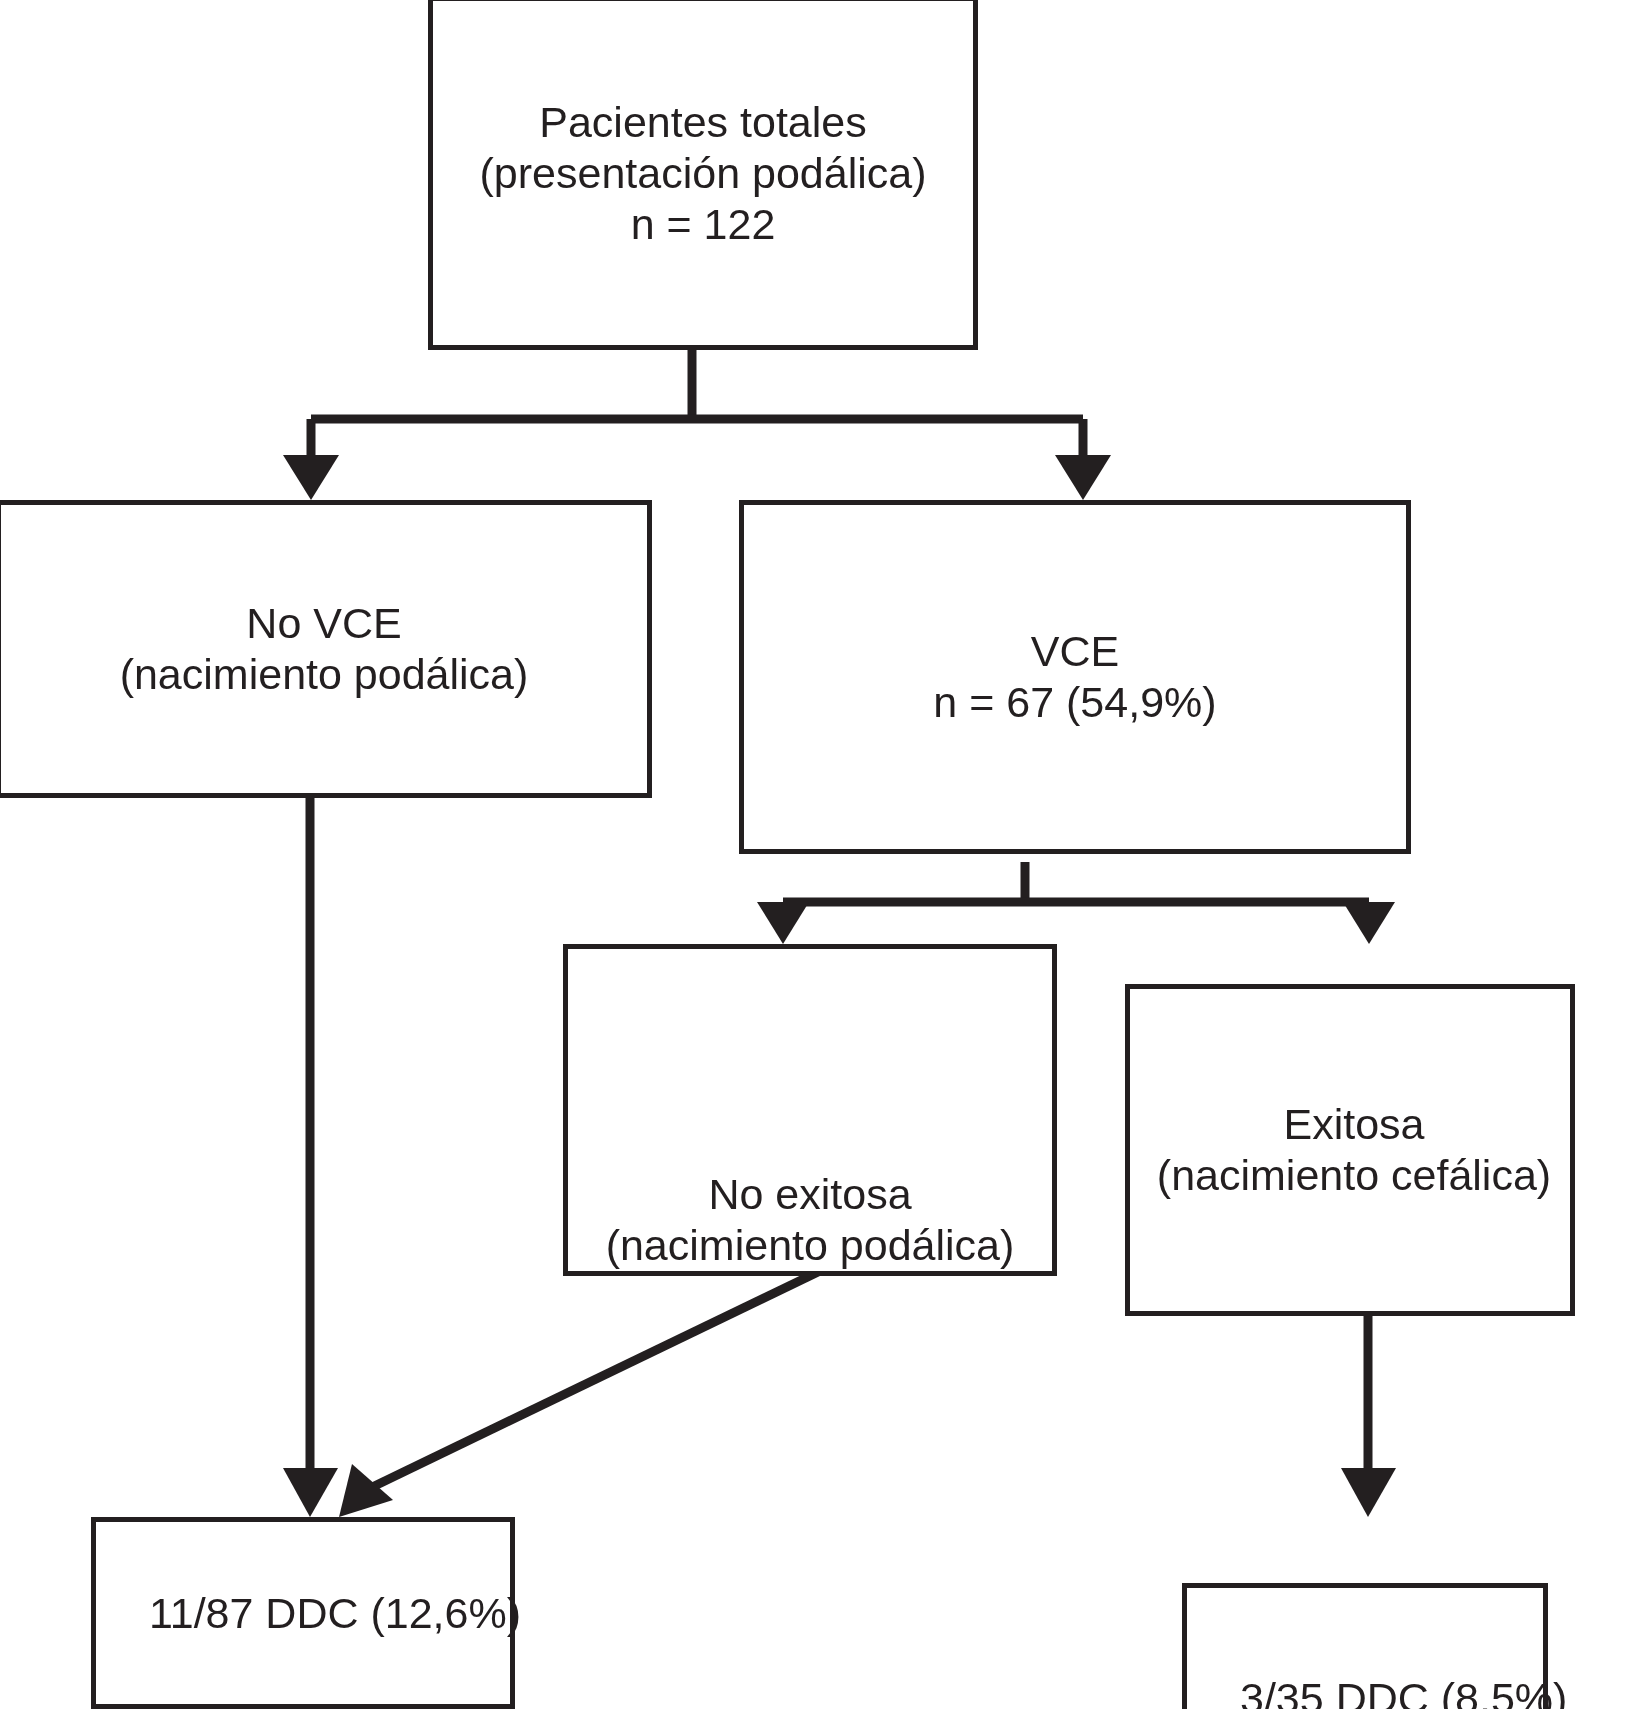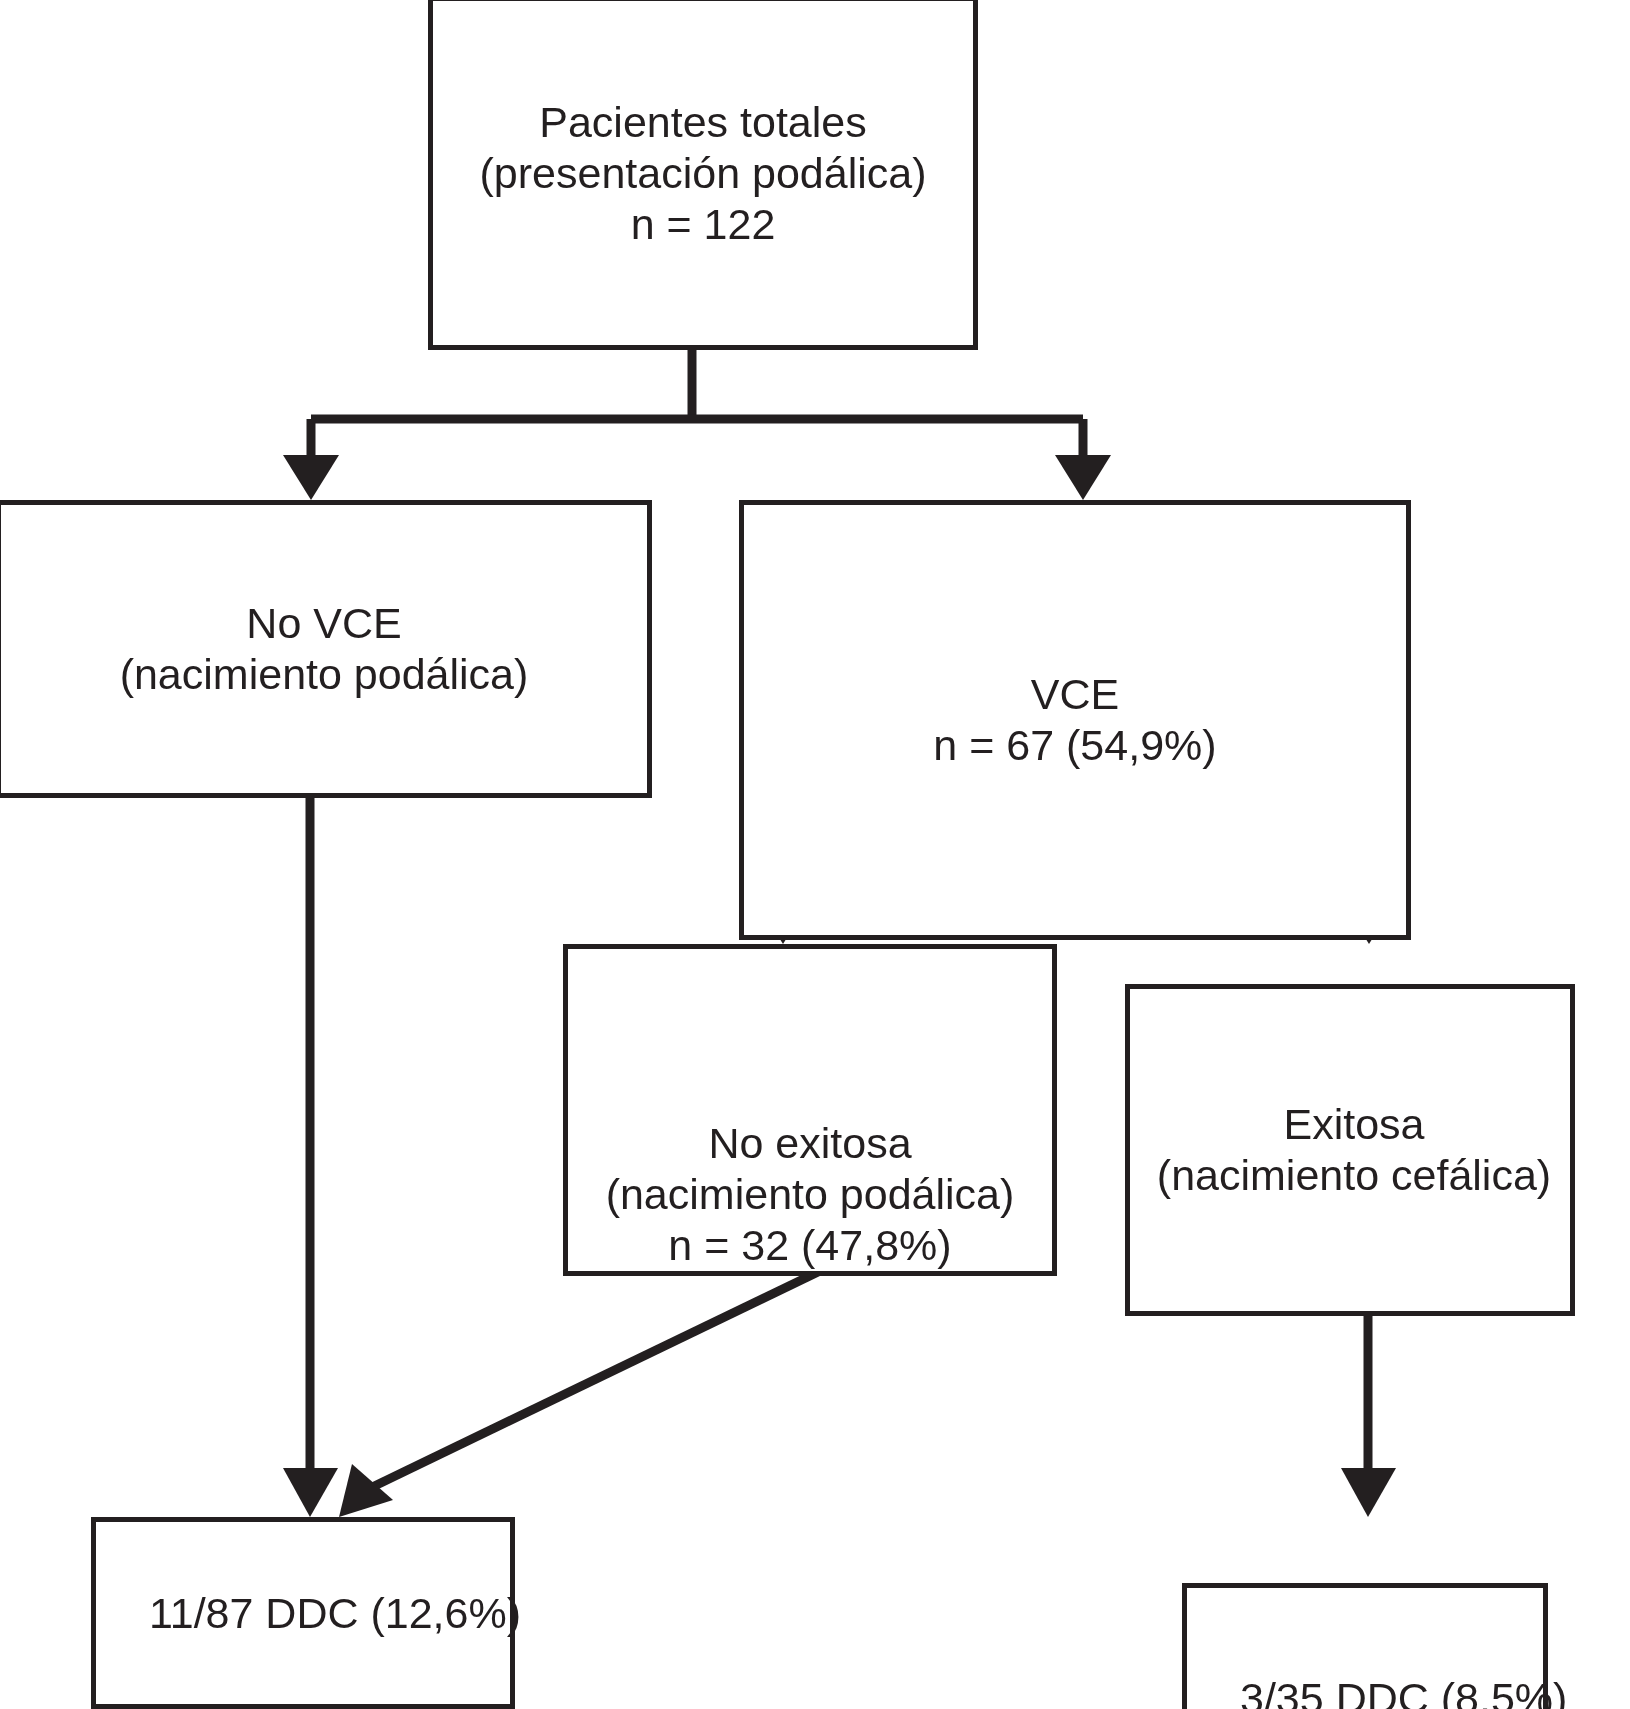--- a/index.html
+++ b/index.html
@@ -45,21 +45,21 @@
     align-items: flex-start;
     text-align: left;
   }
   .node-box.left-align .line {
     padding-left: 53px;
   }
 
   
   #node-total      { left: 428px;  top: -4px;   width: 550px; height: 354px; }
   #node-no-vce     { left: -4px;   top: 500px;  width: 656px; height: 298px; }
-  #node-vce        { left: 739px;  top: 500px;  width: 672px; height: 440px; }
+  #node-vce        { left: 739px;  top: 500px;  width: 672px; height: 354px; }
   #node-no-exitosa { left: 563px;  top: 944px;  width: 494px; height: 332px; justify-content: flex-end; }
   #node-exitosa    { left: 1125px; top: 984px;  width: 450px; height: 332px; padding-left: 8px; }
   #node-ddc-left   { left: 91px;   top: 1517px; width: 424px; height: 192px; }
   #node-ddc-right  { left: 1182px; top: 1583px; width: 366px; height: 230px; }
 </style>
 </head>
 <body>
 
 <div id="page">
 
@@ -114,21 +114,20 @@
   </div>
 
   <div class="node-box" id="node-vce">
     <span class="line">VCE</span>
     <span class="line">n = 67 (54,9%)</span>
   </div>
 
   <div class="node-box" id="node-no-exitosa">
     <span class="line">No exitosa</span>
     <span class="line">(nacimiento podálica)</span>
-    <span class="line">n = 32 (47,8%)</span>
   </div>
 
   <div class="node-box" id="node-exitosa">
     <span class="line">Exitosa</span>
     <span class="line">(nacimiento cefálica)</span>
   </div>
 
   <div class="node-box left-align" id="node-ddc-left">
     <span class="line">11/87 DDC (12,6%)</span>
   </div>

